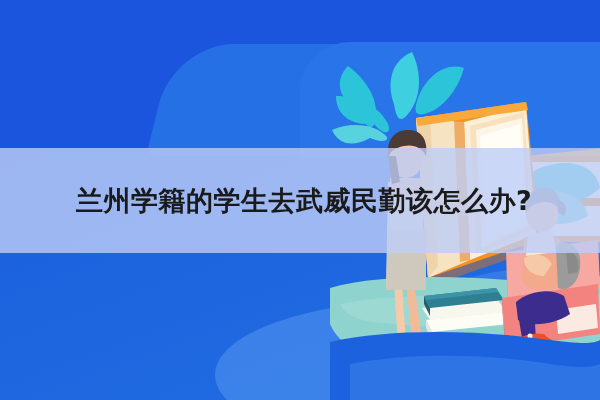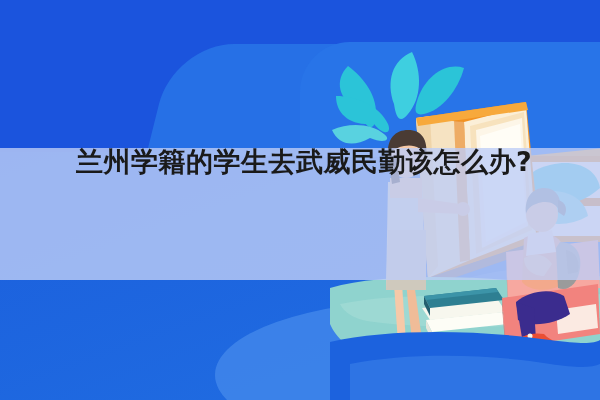--- a/index.html
+++ b/index.html
@@ -70,24 +70,24 @@
     position: absolute;
     left: 330px; top: 52px;
     width: 270px; height: 348px;
   }
   .illus svg { display: block; }
 
   
   .strip {
     position: absolute;
     left: 0; top: 148px;
-    width: 600px; height: 132px;
+    width: 600px; height: 105px;
     background: rgba(190, 205, 246, 0.80);
     display: flex;
-    align-items: flex-start;
+    align-items: center;
   }
   .strip-title {
     margin-left: 76px;
     color: #1A1A1A;
     font-size: 27px;
     line-height: 1;
     letter-spacing: 0.5px;
     font-weight: 700;
     white-space: nowrap;
     font-family: "DejaVu Sans", "Liberation Sans", sans-serif;

